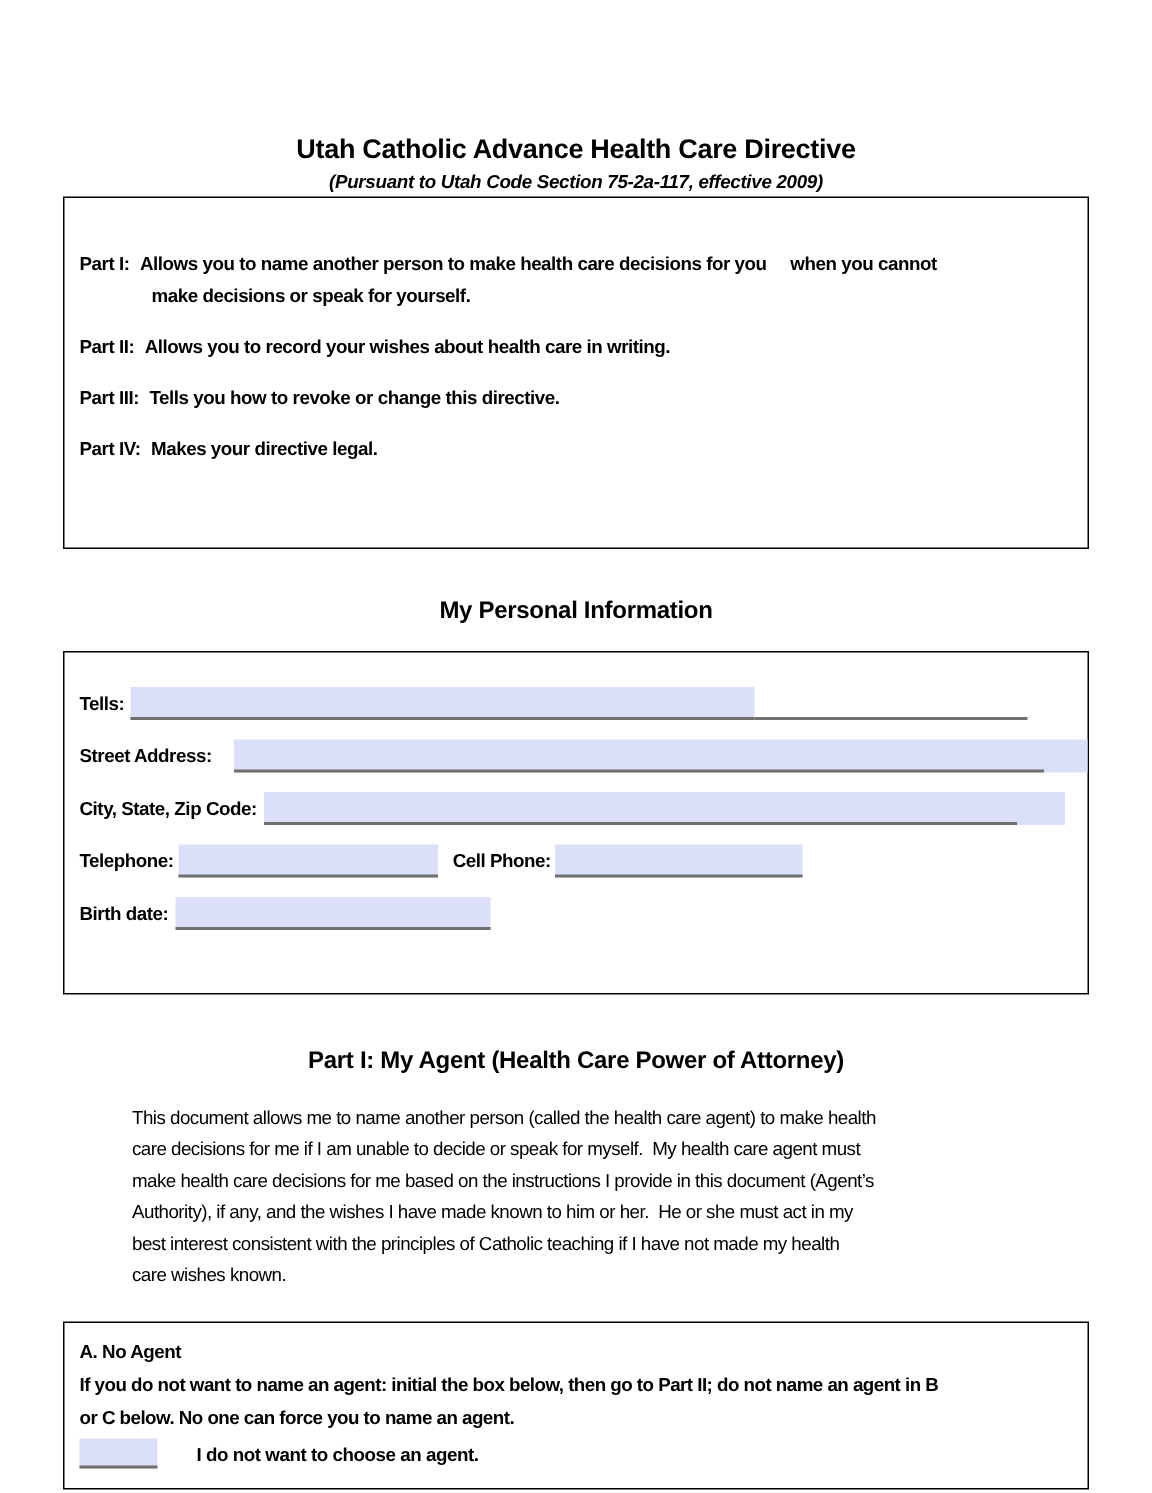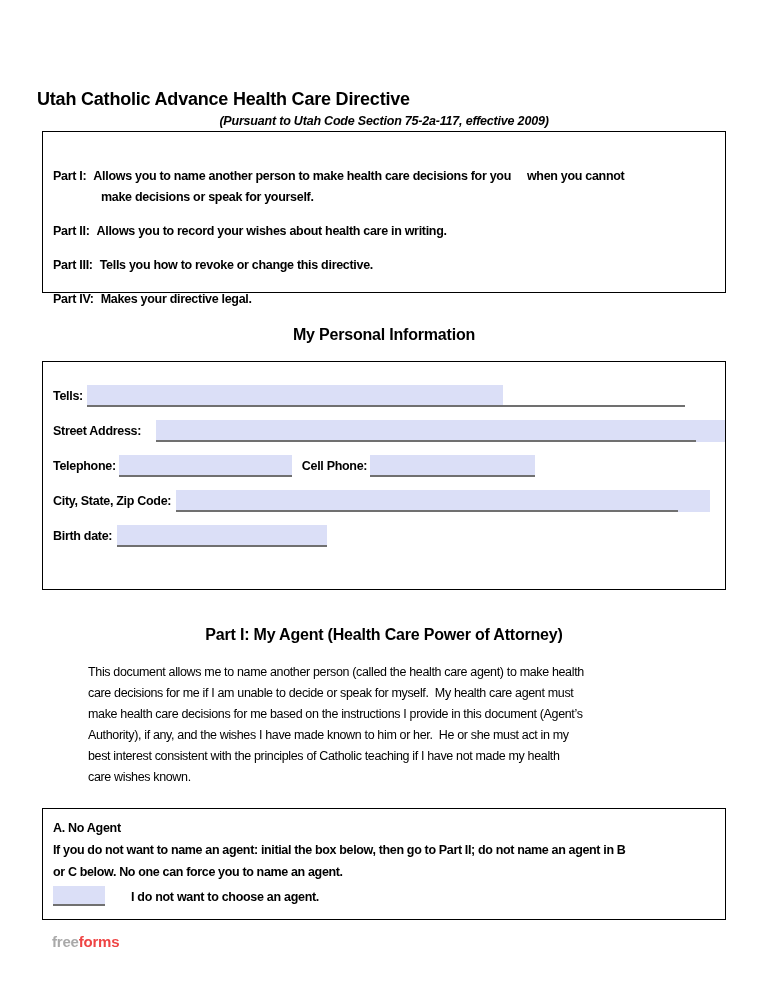--- a/index.html
+++ b/index.html
@@ -6,39 +6,39 @@
   .page {
     position:relative;
     width:768px; height:995px;
     background:#ffffff;
     font-family:"Liberation Sans", sans-serif;
     color:#000;
     overflow:hidden;
   }
   .doc-title {
     padding-top:89px;
+    text-align:center;
     font-size:18px; font-weight:bold;
     letter-spacing:-0.2px;
-    padding-left:37px;
   }
   .doc-subtitle {
     text-align:center;
     font-size:12.5px; font-weight:bold; font-style:italic;
     margin-top:4px;
     letter-spacing:-0.2px;
   }
   .framed-box {
     margin:0 auto;
     width:684px;
     border:1.5px solid #000;
     box-sizing:border-box;
   }
   .overview-box {
     margin-top:3px;
-    height:162px;
+    height:235px;
     padding:34px 10px 16px 10px;
   }
   .part-entry { margin-bottom:13px; }
   .part-line {
     font-weight:bold; font-size:12.5px; line-height:21px;
     white-space:pre; letter-spacing:-0.3px;
   }
   .part-label { margin-right:7px; }
   .part-line2 { padding-left:48px; }
   .section-heading {
@@ -143,28 +143,28 @@
     <div class="field-row">
       <span class="field-label m-r-4">Tells:</span>
       <input class="fill underlined name-input" type="text" value="" style="">
       <span class="line-ext"></span>
     </div>
     <div class="field-row">
       <span class="field-label m-r-15">Street Address:</span>
       <input class="fill street-input" type="text" value="" style="">
     </div>
     <div class="field-row">
+      <span class="field-label m-r-5">City, State, Zip Code:</span>
+      <input class="fill city-input" type="text" value="" style="">
+    </div>
+    <div class="field-row">
       <span class="field-label m-r-3">Telephone:</span>
       <input class="fill underlined tel-input" type="text" value="" style="">
       <span class="field-label m-l-10 m-r-3">Cell Phone:</span>
       <input class="fill underlined cell-input" type="text" value="" style="">
-    </div>
-    <div class="field-row">
-      <span class="field-label m-r-5">City, State, Zip Code:</span>
-      <input class="fill city-input" type="text" value="" style="">
     </div>
     <div class="field-row">
       <span class="field-label m-r-5">Birth date:</span>
       <input class="fill underlined birth-input" type="text" value="" style="">
     </div>
   </div>
 
   <div id="part1-heading" class="section-heading">Part I: My Agent (Health Care Power of Attorney)</div>
 
   <div class="para">

